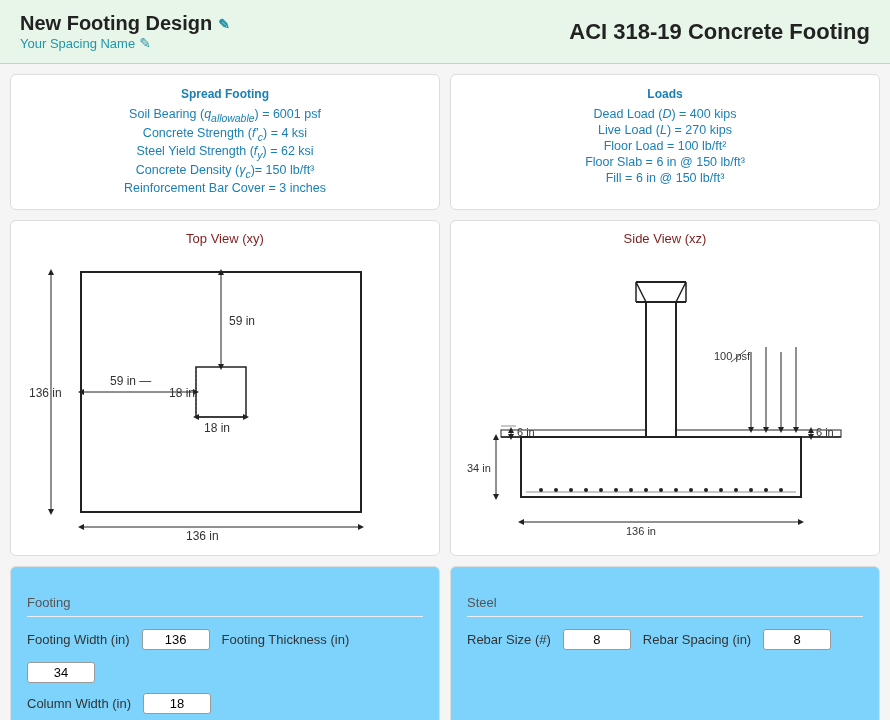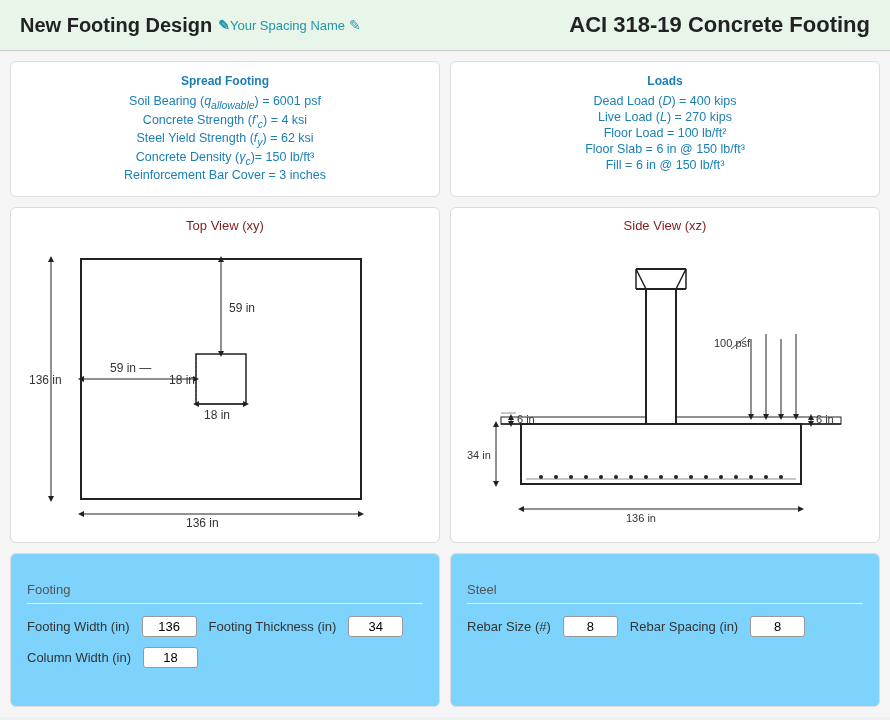--- a/index.html
+++ b/index.html
@@ -6,21 +6,21 @@
     body { font-family: Arial, sans-serif; font-size: 13px; background: #f0f0f0; width: 890px; min-height: 720px; }
 
     .header {
       background: #e8f5e9;
       padding: 12px 20px;
       display: flex;
       justify-content: space-between;
       align-items: center;
       border-bottom: 1px solid #ccc;
     }
-    .header-left { display: flex; flex-direction: row; }
+    .header-left { display: flex; flex-direction: column; }
     .header-title { font-size: 20px; font-weight: bold; color: #222; display: flex; align-items: center; gap: 6px; }
     .header-company { font-size: 13px; color: #2196a8; display: flex; align-items: center; gap: 4px; }
     .header-right { font-size: 22px; font-weight: bold; color: #222; }
     .edit-icon { color: #2196a8; font-size: 14px; cursor: pointer; }
 
     .main-content { padding: 10px; background: #f5f5f5; }
 
     .top-row { display: flex; gap: 10px; margin-bottom: 10px; }
 
     .info-card {
@@ -57,21 +57,21 @@
       padding: 28px 16px;
     }
     .input-card .section-title { font-size: 13px; color: #555; margin-bottom: 12px; border-bottom: 1px solid #eee; padding-bottom: 6px; }
 
     .input-row { display: flex; align-items: center; gap: 12px; margin-bottom: 10px; flex-wrap: wrap; }
     .input-label { font-size: 13px; color: #333; }
     .input-field {
       border: 1px solid #999;
       border-radius: 3px;
       padding: 2px 5px;
-      width: 55px;
+      width: 68px;
       font-size: 13px;
       text-align: center;
     }
   </style>
 </head>
 <body>
 
 <div class="header">
   <div class="header-left">
     <div class="header-title">

